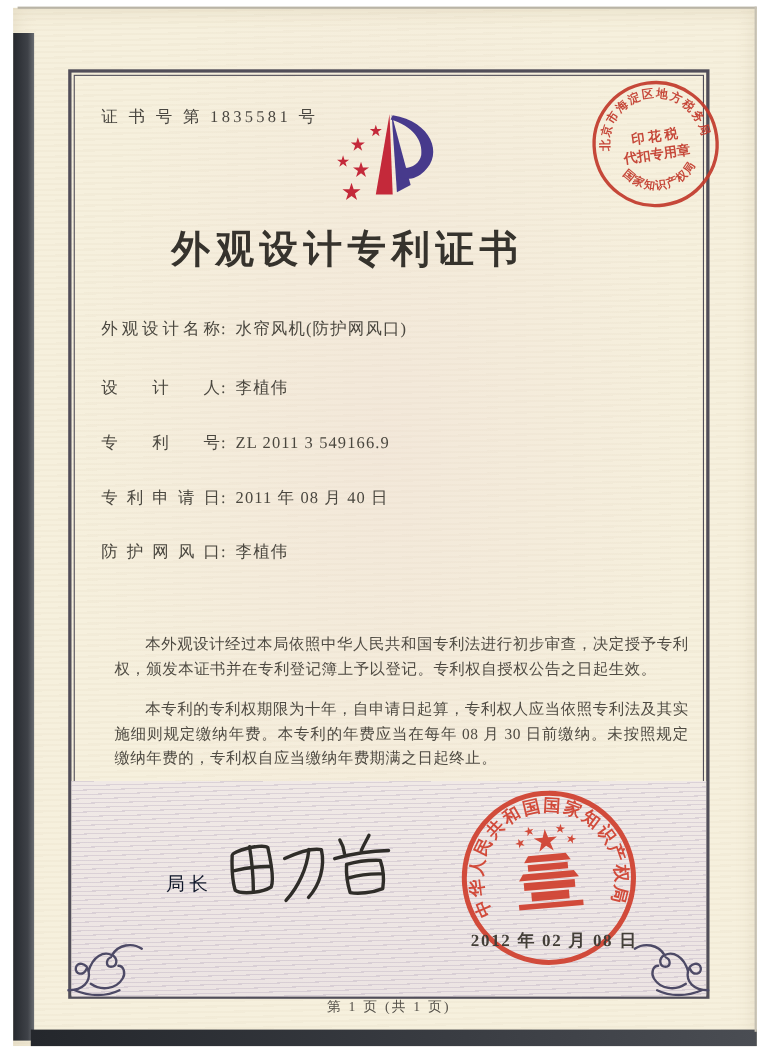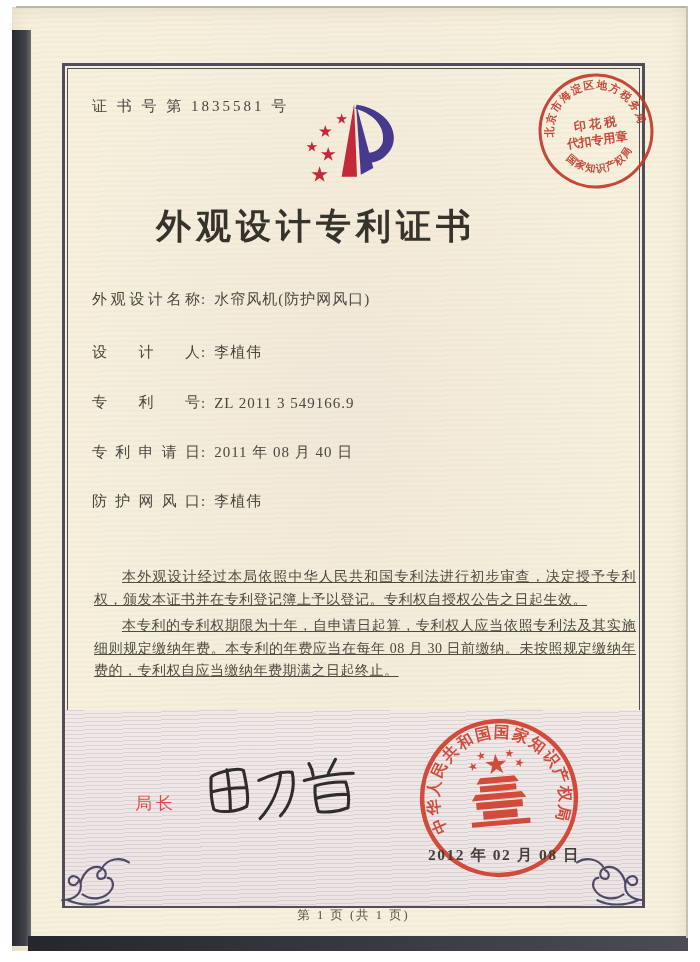--- a/index.html
+++ b/index.html
@@ -56,37 +56,37 @@
     display:inline-block;width:108px;text-align:justify;text-align-last:justify;
     vertical-align:bottom;
   }
   .fcolon{margin-left:1px;}
   .fvalue{margin-left:9px;letter-spacing:1px;}
 
   .body-text{
     position:absolute;left:90px;top:562px;width:550px;
   }
   .body-text p{
-    margin:4px;font-size:14px;line-height:22.5px;color:#4e4a42;
-    text-indent:2em;text-align:justify;letter-spacing:.5px;text-decoration:underline;
+    margin:14px;font-size:14px;line-height:22.5px;color:#4e4a42;
+    text-indent:2em;text-align:justify;letter-spacing:.5px;
   }
 
   
   .panel{
     position:absolute;left:65px;top:710px;width:577px;height:196px;
     background:
       repeating-linear-gradient(178.5deg,
         rgba(146,128,162,.22) 0 1px, rgba(255,255,255,0) 1px 4px),
       linear-gradient(#f0e9e6,#ece4e3);
   }
   .ornament{position:absolute;}
   .ornament.left{left:58px;top:846px;}
   .ornament.right{left:570px;top:846px;transform:scaleX(-1);}
 
-  .signer{position:absolute;left:135px;top:792px;font-size:17px;color:#ef4444;letter-spacing:4px;}
+  .signer{position:absolute;left:151px;top:792px;font-size:17px;color:#0f172a;letter-spacing:4px;}
   .signature{position:absolute;left:198px;top:750px;transform:rotate(-2deg);}
   .sr-only{position:absolute;width:1px;height:1px;overflow:hidden;clip:rect(0 0 0 0);white-space:nowrap;}
 
   .office-seal{position:absolute;left:413px;top:712px;transform:rotate(-5deg);opacity:.93;}
   .issue-date{
     position:absolute;left:428px;top:845px;font-size:15.5px;color:#433f38;
     letter-spacing:1.5px;font-weight:600;
   }
 
   .footer{

